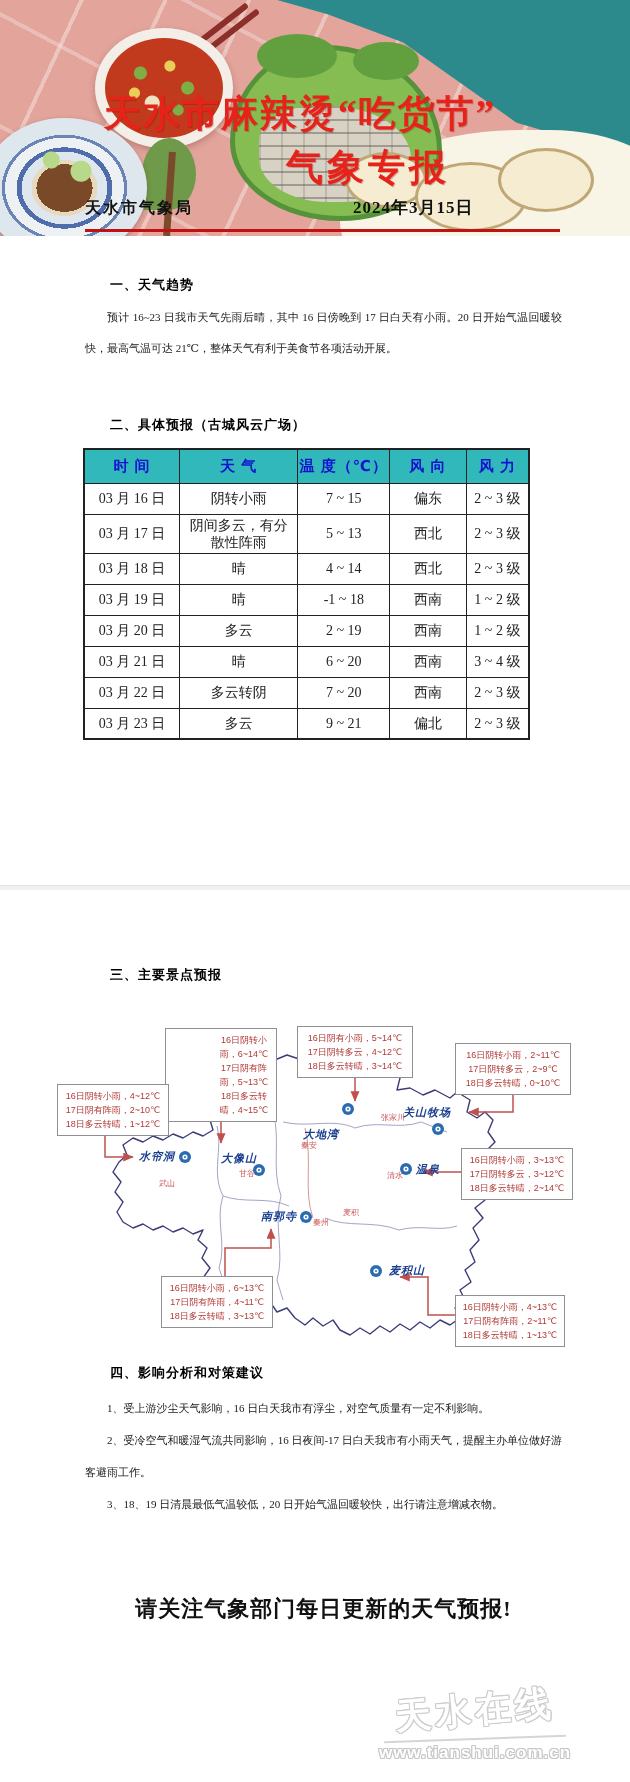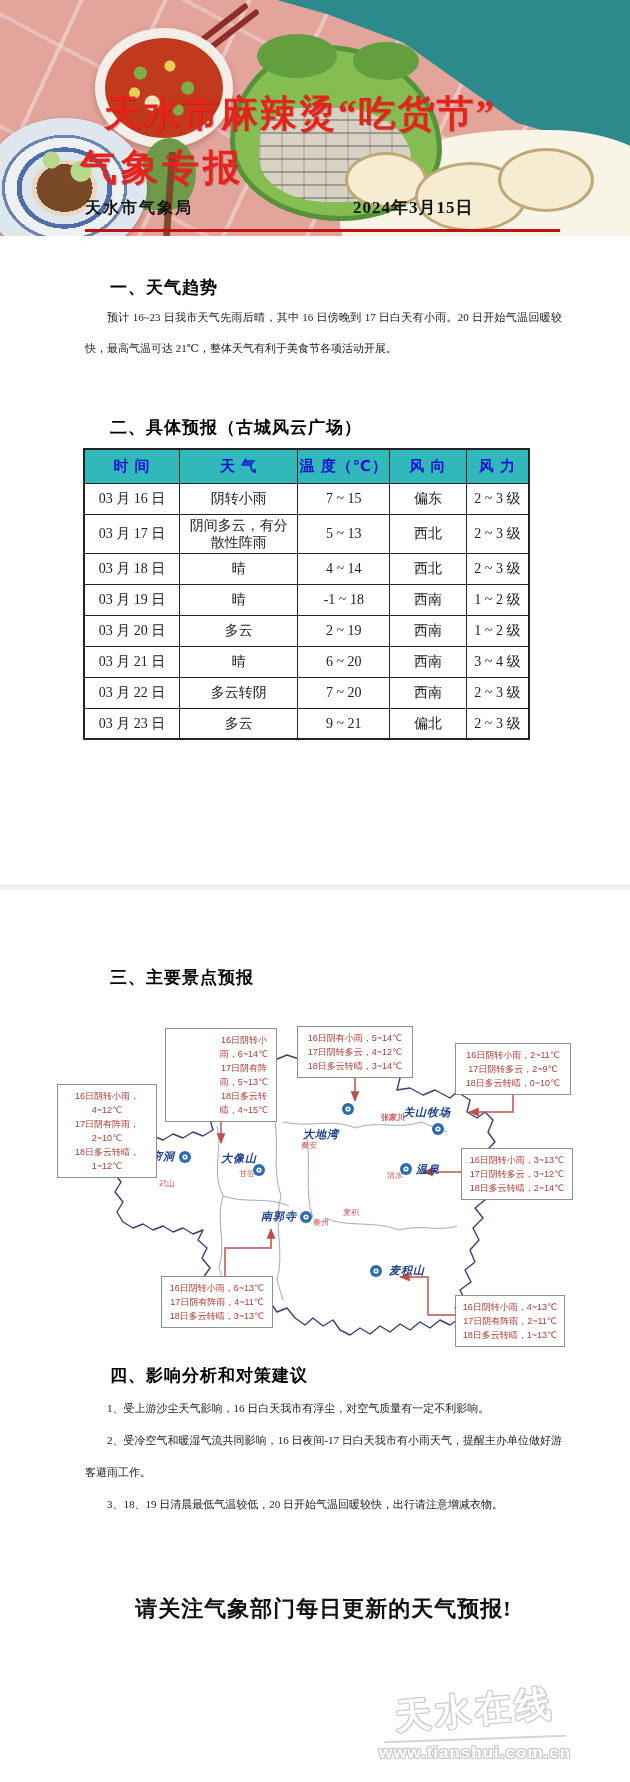--- a/index.html
+++ b/index.html
@@ -47,31 +47,31 @@
      box-shadow:0 2px 5px rgba(100,60,50,.4); }
   .tree-trunk { position:absolute; left:166px; top:152px; width:7px; height:84px; background:#7a4a2a; transform:rotate(4deg); }
   .tree-leaf { position:absolute; left:142px; top:138px; width:54px; height:72px; background:#6f9a4a; border-radius:50% 50% 50% 0; }
   .cloud { position:absolute; background:#f5ecd2; border:3px solid #bfa876; border-radius:50%; }
   .cloud1 { left:345px; top:152px; width:82px; height:56px; }
   .cloud2 { left:415px; top:162px; width:112px; height:70px; }
   .cloud3 { left:498px; top:148px; width:96px; height:64px; }
   .hero-title { position:absolute; left:80px; top:90px; width:440px; text-align:center; z-index:5;
      font-family:"Liberation Serif","DejaVu Serif",serif; font-weight:bold; color:#e6231a;
      font-size:37px; line-height:48px; letter-spacing:2px; text-shadow:1px 1px 0 rgba(120,0,0,.25); }
-  .hero-title2 { position:absolute; left:80px; top:144px; width:370px; text-align:left; z-index:5;
+  .hero-title2 { position:absolute; left:80px; top:144px; width:370px; text-align:right; z-index:5;
      font-family:"Liberation Serif","DejaVu Serif",serif; font-weight:bold; color:#e6231a;
      font-size:37px; line-height:48px; letter-spacing:4px; text-shadow:1px 1px 0 rgba(120,0,0,.25); }
 
   .agency { position:absolute; left:85px; top:198px; z-index:6; font-weight:bold; font-size:16px; letter-spacing:2px; color:#111; }
   .docdate { position:absolute; left:353px; top:196px; z-index:6; font-weight:bold; font-size:17px; letter-spacing:1px; color:#111; }
   .red-rule { position:absolute; left:85px; top:229px; width:475px; height:3px; background:#c11212; z-index:6; }
 
   
   .h-sec { position:absolute; left:110px; font-family:"Liberation Sans","DejaVu Sans",sans-serif;
-           font-weight:bold; font-size:17px; color:#000; letter-spacing:1px; }
+           font-weight:bold; font-size:13px; color:#000; letter-spacing:1px; }
   .para { position:absolute; left:85px; width:477px; font-size:11px; line-height:31px;
           text-align:justify; color:#1a1a1a; }
   .para p { text-indent:2em; margin:0; }
 
   
   .wtable { position:absolute; left:83px; top:448px; width:447px; border-collapse:collapse;
             border:2px solid #222; }
   .wtable th { background:#31b8ba; color:#1313cf; font-family:"Liberation Sans","DejaVu Sans",sans-serif;
             font-weight:bold; font-size:15px; height:34px; border:1px solid #222; letter-spacing:1px; }
   .wtable td { font-size:14px; text-align:center; height:31px; border:1px solid #222; color:#222;
@@ -293,21 +293,21 @@
     <div class="callout" style="left:242px; top:26px; width:116px;">
       <div>16日阴有小雨，5~14℃</div>
       <div>17日阴转多云，4~12℃</div>
       <div>18日多云转晴，3~14℃</div>
     </div>
     <div class="callout" style="left:400px; top:43px; width:116px;">
       <div>16日阴转小雨，2~11℃</div>
       <div>17日阴转多云，2~9℃</div>
       <div>18日多云转晴，0~10℃</div>
     </div>
-    <div class="callout" style="left:2px; top:84px; width:100px;">
+    <div class="callout" style="left:2px; top:84px; width:112px;">
       <div>16日阴转小雨，4~12℃</div>
       <div>17日阴有阵雨，2~10℃</div>
       <div>18日多云转晴，1~12℃</div>
     </div>
     <div class="callout" style="left:406px; top:148px; width:112px;">
       <div>16日阴转小雨，3~13℃</div>
       <div>17日阴转多云，3~12℃</div>
       <div>18日多云转晴，2~14℃</div>
     </div>
     <div class="callout" style="left:106px; top:276px; width:112px;">
@@ -325,21 +325,21 @@
     <div class="spot" style="left:166px; top:151px;">大像山</div>
     <div class="spot" style="left:248px; top:115px;margin-top:12px;">大地湾</div>
     <div class="spot" style="left:348px; top:105px;">关山牧场</div>
     <div class="spot" style="left:361px; top:162px;">温泉</div>
     <div class="spot" style="left:206px; top:209px;">南郭寺</div>
     <div class="spot" style="left:334px; top:263px;">麦积山</div>
 
     <div class="county" style="left:104px; top:178px;">武山</div>
     <div class="county" style="left:184px; top:168px;">甘谷</div>
     <div class="county" style="left:246px; top:140px;">秦安</div>
-    <div class="county" style="left:326px; top:112px;font-weight:bold;">张家川</div>
+    <div class="county" style="left:326px; top:112px;">张家川</div>
     <div class="county" style="left:332px; top:170px;">清水</div>
     <div class="county" style="left:258px; top:217px;">秦州</div>
     <div class="county" style="left:288px; top:207px;">麦积</div>
   </div>
 
   <div class="h-sec" style="top:1364px;">四、影响分析和对策建议</div>
   <div class="para" style="top:1392px; line-height:32px;">
     <p>1、受上游沙尘天气影响，16 日白天我市有浮尘，对空气质量有一定不利影响。</p>
     <p>2、受冷空气和暖湿气流共同影响，16 日夜间-17 日白天我市有小雨天气，提醒主办单位做好游客避雨工作。</p>
     <p>3、18、19 日清晨最低气温较低，20 日开始气温回暖较快，出行请注意增减衣物。</p>

